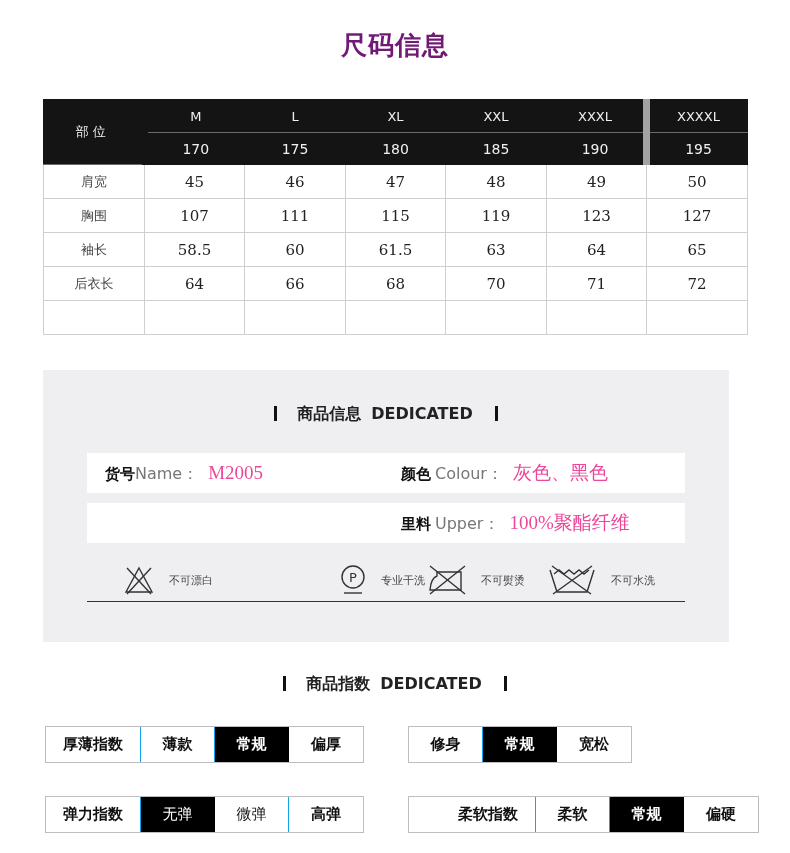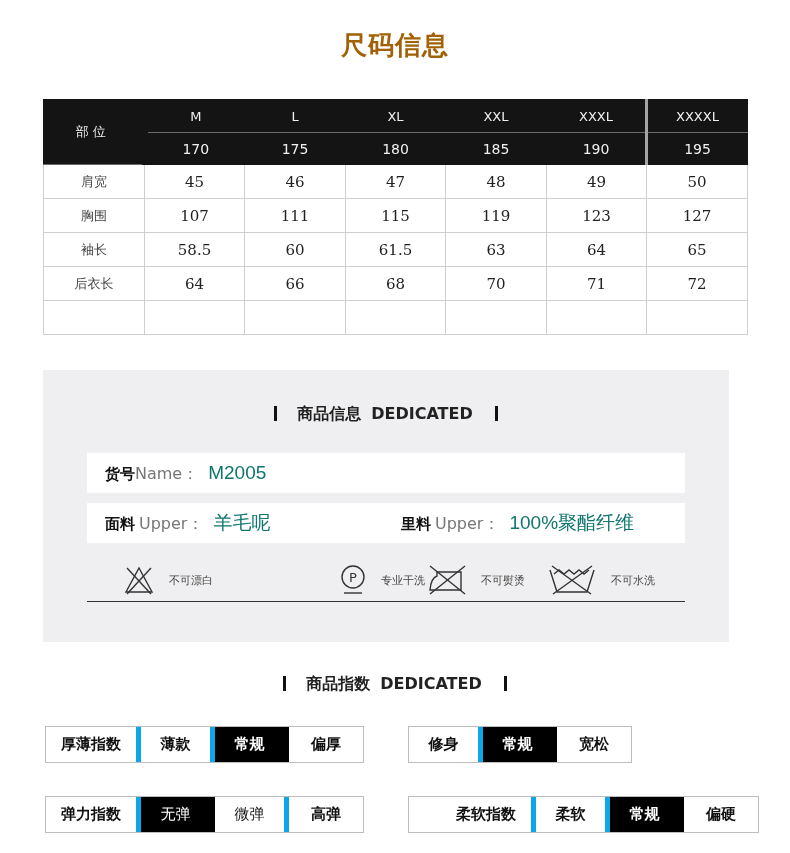--- a/index.html
+++ b/index.html
@@ -1,51 +1,51 @@
 <!DOCTYPE html>
 <html><head>
 <meta charset="utf-8">
 <style>
   * { box-sizing: border-box; margin: 0; padding: 0; }
   html, body { width: 790px; height: 853px; background: #ffffff; overflow: hidden; }
   body { font-family: "DejaVu Sans", "Liberation Sans", sans-serif; color: #111; position: relative; }
 
-  .title { position: absolute; left: 0; top: 28px; width: 790px; text-align: center; font-size: 26px; font-weight: bold; color: #a16207; letter-spacing: 1px; }
+  .title { position: absolute; left: 0; top: 28px; width: 790px; text-align: center; font-size: 26px; font-weight: bold; color: #701a75; letter-spacing: 1px; }
 
   
   .size-table { position: absolute; left: 43px; top: 99px; width: 704px; border-collapse: collapse; table-layout: fixed; }
   .size-table td { border: 1px solid #cfcfcf; text-align: center; vertical-align: middle; font-family: "DejaVu Serif", "Liberation Serif", serif; font-size: 15px; color: #222; height: 34px; }
   .size-table td.label { font-family: "DejaVu Sans", sans-serif; font-size: 13px; color: #444; }
   .size-table tr.h1 td, .size-table tr.h2 td { background: #141414; color: #f0f0f0; border-color: #141414; font-family: "DejaVu Sans", sans-serif; font-size: 13px; }
   .size-table tr.h1 td { height: 33px; border-bottom: 1px solid #6a6a6a; }
   .size-table tr.h2 td { height: 32px; font-size: 14px; }
   .size-table td.corner { background: #141414; color: #f0f0f0; border-right: 6px solid #22c55e; letter-spacing: 4px; font-size: 13px; }
-  .size-table tr.h1 td.sep, .size-table tr.h2 td.sep { border-right: 3px solid #a3a3a3; }
+  .size-table tr.h1 td.sep, .size-table tr.h2 td.sep { border-right: 7px solid #a3a3a3; }
 
   
   .info-panel { position: absolute; left: 43px; top: 370px; width: 686px; height: 272px; background: #efeff1; padding-left: 12px; }
   .sec-head { position: absolute; left: 0; width: 100%; text-align: center; font-size: 16px; font-weight: bold; color: #222; }
   .sec-head .bar { display: inline-block; width: 3px; height: 15px; background: #111; vertical-align: -2px; }
   .sec-head .bar.l { margin-right: 20px; }
   .sec-head .bar.r { margin-left: 22px; }
   .sec-head .en { margin-left: 10px; }
   .info-row { position: absolute; left: 44px; width: 598px; height: 40px; background: #fff; }
   .info-cell { position: absolute; top: 0; height: 40px; line-height: 40px; white-space: nowrap; }
   .info-cell .k { font-weight: bold; font-size: 15px; color: #111; }
   .info-cell .en { font-size: 16px; color: #777; font-weight: normal; }
-  .info-cell .v { font-family: Liberation Sans, sans-serif; font-size: 19px; color: #0f766e; margin-left: 10px; }
+  .info-cell .v { font-family: Liberation Serif, serif; font-size: 19px; color: #ec4899; margin-left: 10px; }
 
   .care-row { position: absolute; left: 44px; top: 190px; width: 598px; height: 42px; border-bottom: 1px solid #333; }
   .care-item { position: absolute; top: 4px; height: 32px; display: flex; align-items: center; }
   .care-item svg { display: block; }
   .care-item .lbl { font-size: 11px; color: #444; margin-left: 14px; }
 
   
   .idx-group { position: absolute; height: 37px; display: flex; border: 1px solid #bdbdbd; }
-  .idx-group .cell { height: 35px; line-height: 35px; text-align: center; font-size: 15px; font-weight: bold; color: #111; border-right: 5px solid #0ea5e9; }
+  .idx-group .cell { height: 35px; line-height: 35px; text-align: center; font-size: 15px; font-weight: bold; color: #111; border-right: 1px solid #0ea5e9; }
   .idx-group .cell:last-child { border-right: none; }
   .idx-group .cell.head { width: 95px; }
   .idx-group .cell.opt { width: 74px; }
   .idx-group .cell.active { background: #000; color: #fff; border-right-color: #000; }
   .idx-group .cell.thin { font-weight: normal; }
 </style>
 </head>
 <body>
 
 <div class="title">尺码信息</div>
@@ -128,26 +128,26 @@
 
 <div class="info-panel">
   <div class="sec-head" style="top:34px;">
     <span class="bar l"></span><span>商品信息</span><span class="en">DEDICATED</span><span class="bar r"></span>
   </div>
 
   <div class="info-row" style="top:83px;">
     <div class="info-cell" style="left:18px;">
       <span class="k">货号</span><span class="en">Name：</span><span class="v">M2005</span>
     </div>
+    <div class="info-cell" style="left:314px;">
+      <span class="k">颜色</span><span class="en" style="margin-left:4px;">Colour：</span><span class="v">灰色、黑色</span>
+    </div>
   </div>
 
   <div class="info-row" style="top:133px;">
-    <div class="info-cell" style="left:18px;">
-      <span class="k">面料</span><span class="en" style="margin-left:4px;">Upper：</span><span class="v">羊毛呢</span>
-    </div>
     <div class="info-cell" style="left:314px;">
       <span class="k">里料</span><span class="en" style="margin-left:4px;">Upper：</span><span class="v">100%聚酯纤维</span>
     </div>
   </div>
 
   <div class="care-row">
     <div class="care-item" style="left:36px;">
       <svg width="32" height="32" viewBox="0 0 32 32">
         <path d="M16 4 L29 28 L3 28 Z" fill="none" stroke="#333" stroke-width="1.4"></path>
         <line x1="4" y1="4" x2="28" y2="30" stroke="#333" stroke-width="1.4"></line>

